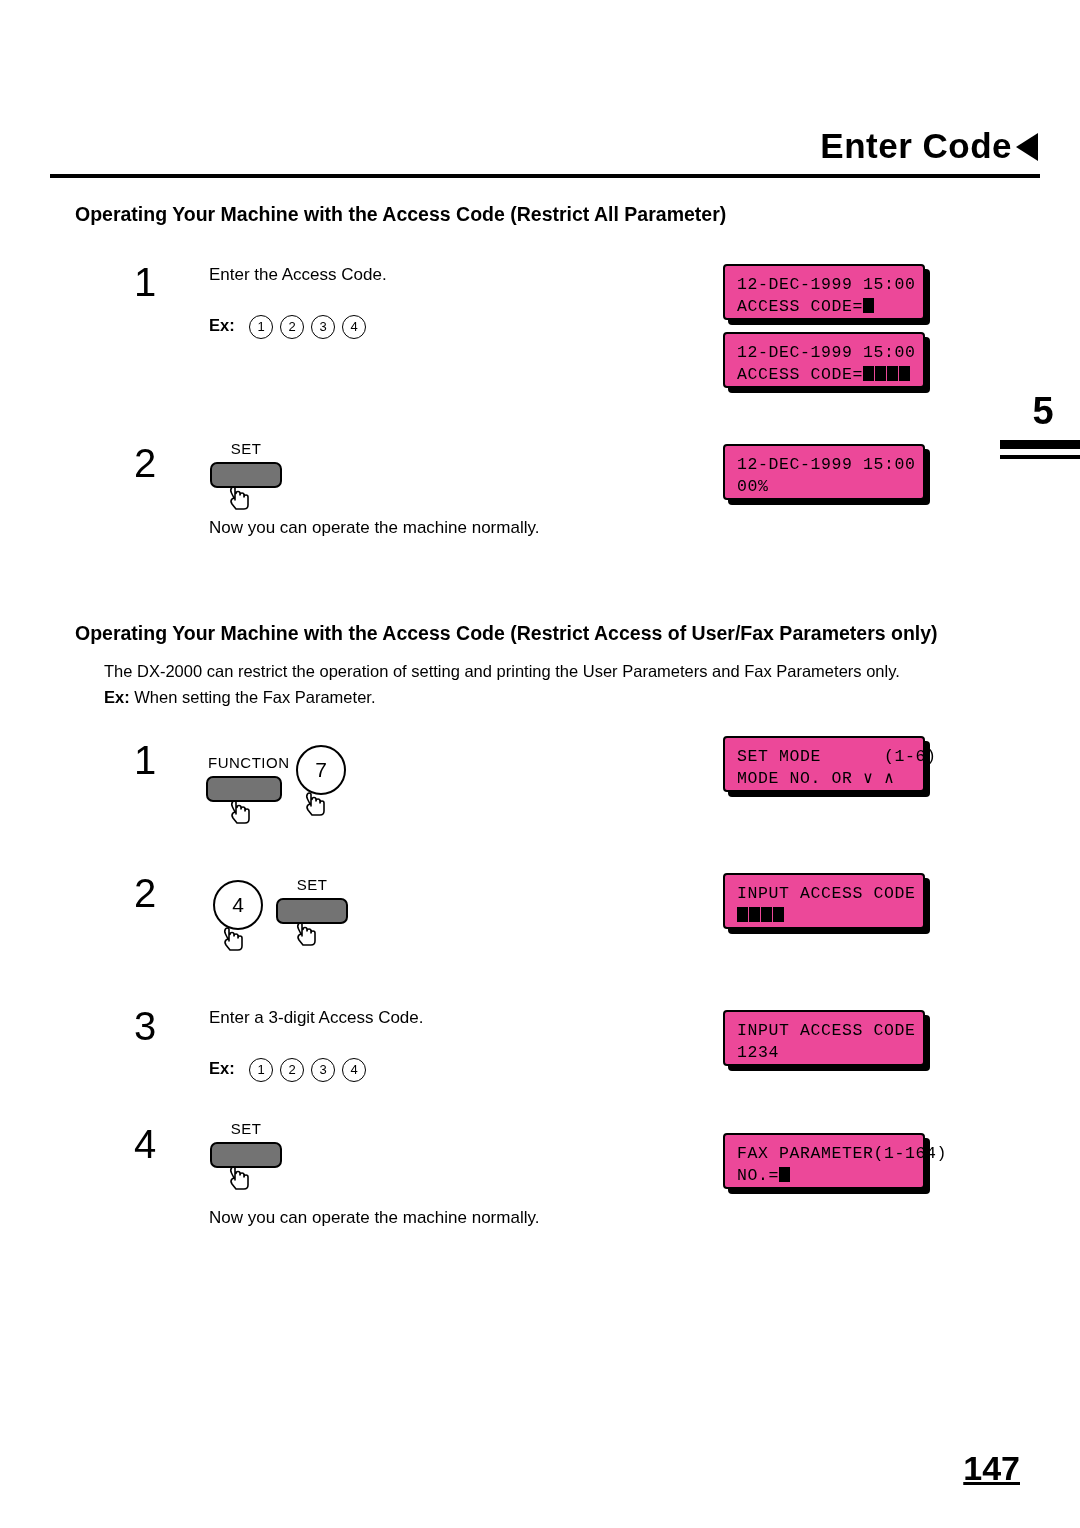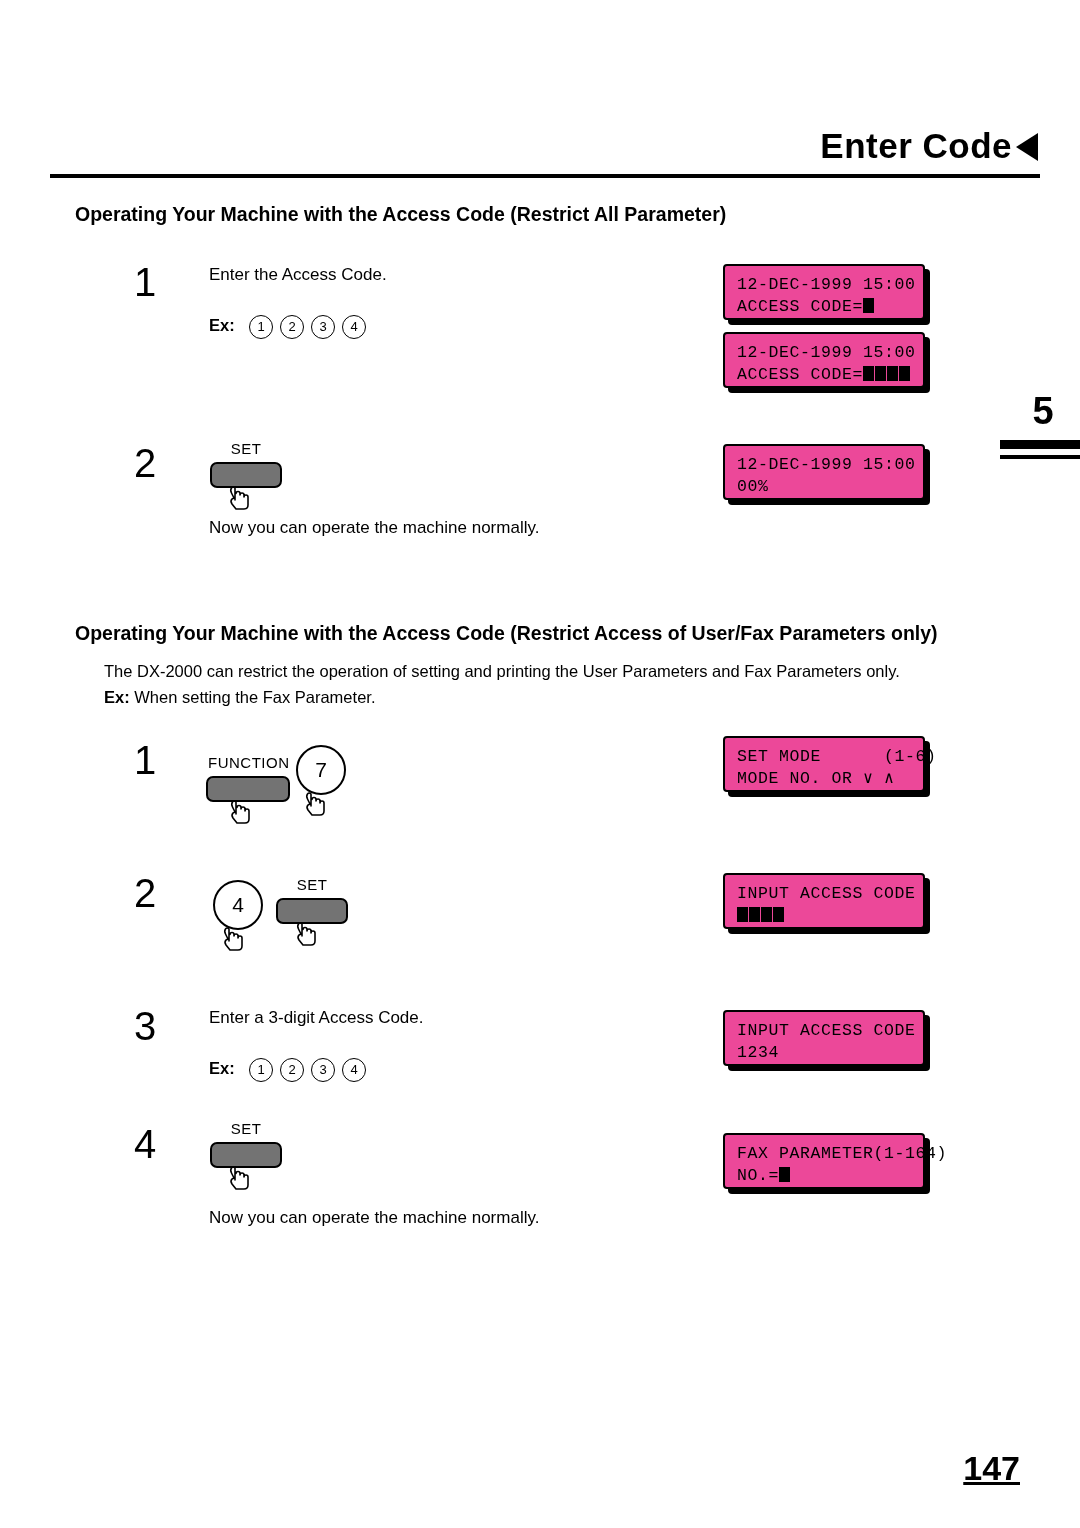--- a/index.html
+++ b/index.html
@@ -252,21 +252,21 @@
 <div class="lcd" style="left:723px; top:444px; width:202px; height:56px;">
   <div class="line">12-DEC-1999 15:00</div>
   <div class="line right">00%</div>
 </div>
 
 <div class="section-heading" id="sec2-heading">Operating Your Machine with the Access Code (Restrict Access of User/Fax Parameters only)</div>
 <div class="para" id="sec2-para1">The DX-2000 can restrict the operation of setting and printing the User Parameters and Fax Parameters only.</div>
 <div class="para" id="sec2-para2"><b>Ex:</b><span> When setting the Fax Parameter.</span></div>
 
 <div class="step-num" style="left:134px; top:740px;">1</div>
-<div class="rectkey" style="left:206px; top:776px; width:84px; height:26px;">
+<div class="rectkey" style="left:206px; top:776px; width:76px; height:26px;">
   <span class="rk-label">FUNCTION</span>
 </div>
 <svg class="hand" style="left:228px; top:798px;" viewBox="0 0 30 30">
   <path d="M8 4 L8 16 M8 4 Q6 2 4.5 4 Q3 6 4.5 9 L7 14 L5 15 Q3 17 5 20 L9 25 L17 25 Q21 25 21 21 L21 13 Q21 11 19 11 Q17 11 17 13 L17 11 Q17 9 15 9 Q13 9 13 11 L13 9.5 Q13 7.5 11 7.5 Q9 7.5 9 9.5" fill="none" stroke="#000" stroke-width="1.6" stroke-linejoin="round" stroke-linecap="round"></path>
 </svg>
 <div class="bigkey" style="left:296px; top:745px;">7</div>
 <svg class="hand" style="left:303px; top:790px;" viewBox="0 0 30 30">
   <path d="M8 4 L8 16 M8 4 Q6 2 4.5 4 Q3 6 4.5 9 L7 14 L5 15 Q3 17 5 20 L9 25 L17 25 Q21 25 21 21 L21 13 Q21 11 19 11 Q17 11 17 13 L17 11 Q17 9 15 9 Q13 9 13 11 L13 9.5 Q13 7.5 11 7.5 Q9 7.5 9 9.5" fill="none" stroke="#000" stroke-width="1.6" stroke-linejoin="round" stroke-linecap="round"></path>
 </svg>
 

